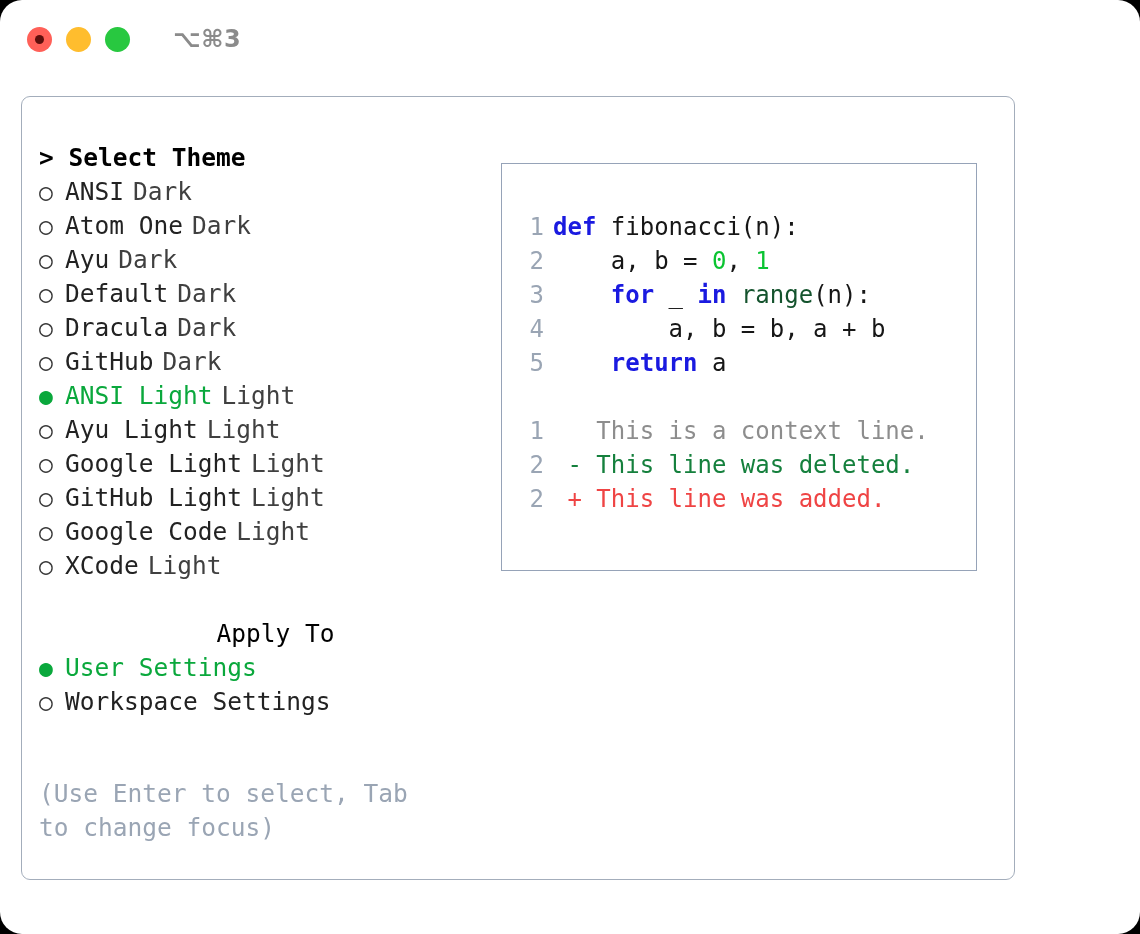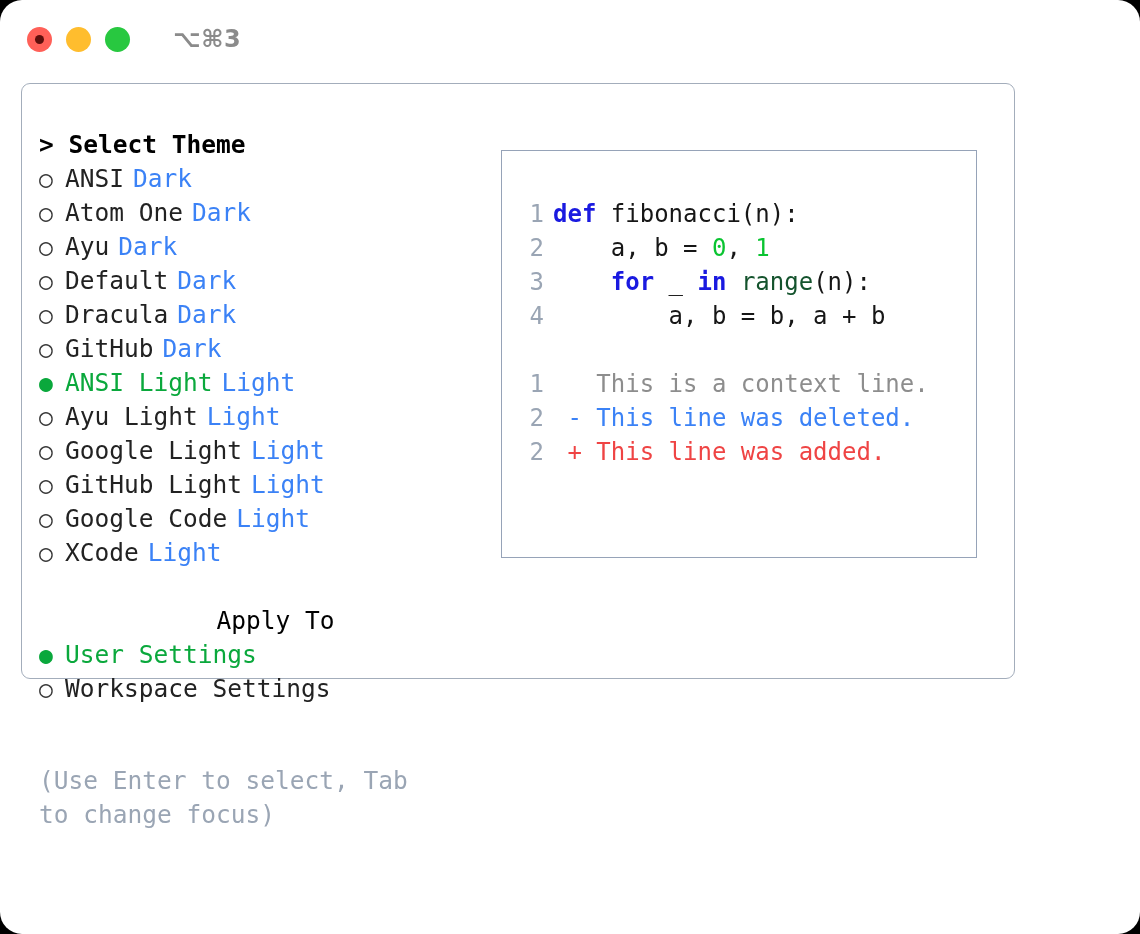--- a/index.html
+++ b/index.html
@@ -65,23 +65,23 @@
     font-weight: bold;
     color: #8b8b8b;
     letter-spacing: 0.5px;
     font-family: "DejaVu Sans", "Liberation Sans", sans-serif;
   }
 
   
   .main-panel {
     position: absolute;
     left: 21px;
-    top: 83px;
+    top: 96px;
     width: 994px;
-    height: 596px;
+    height: 784px;
     border: 1.6px solid #a3adbb;
     border-radius: 9px;
     box-sizing: border-box;
     background: #ffffff;
   }
 
   .panel-columns {
     display: flex;
     padding: 44px 0 0 0;
     box-sizing: border-box;
@@ -110,21 +110,21 @@
     display: inline-block;
     width: 26px;
     flex: 0 0 26px;
     font-size: 23px;
     color: #3b3b3b;
     line-height: 34px;
   }
   .radio-mark.on { color: #0aa83c; }
   .opt-label   { color: #222222; }
   .opt-label.selected { color: #0aa83c; text-align: right; }
-  .opt-variant { color: #3b82f6; margin-left: 9px; }
+  .opt-variant { color: #404040; margin-left: 9px; }
 
   .apply-heading {
     font-size: 24.5px;
     color: #000000;
     line-height: 34px;
     padding-left: 26px;
     white-space: pre;
     text-align: center;
   }
 
@@ -166,21 +166,21 @@
     text-align: right;
     color: #9aa5b4;
     margin-right: 9px;
   }
   .tok-kw    { color: #1a1ae0; font-weight: bold; }
   .tok-fn    { color: #14532d; }
   .tok-num   { color: #0ac431; }
   .tok-plain { color: #161616; }
   .blank-line { height: 34px; }
   .diff-ctx { color: #8d8d8d; }
-  .diff-del { color: #3b82f6; text-align: right; }
+  .diff-del { color: #15803d; text-align: right; }
   .diff-add { color: #ef4444; text-align: center; }
 </style>
 </head>
 <body>
 
 <div class="app-window">
 
   <div class="titlebar">
     <div class="traffic-lights">
       <span class="light red">
@@ -229,20 +229,21 @@
       </div>
 
       <div class="col-right">
 
         <div class="preview-box">
           <div id="code-block">
               <div class="code-line"><span class="ln">1</span><span class="tok-kw">def </span><span class="tok-plain">fibonacci(n):</span></div>
               <div class="code-line"><span class="ln">2</span><span class="tok-plain">    a, b = </span><span class="tok-num">0</span><span class="tok-plain">, </span><span class="tok-num">1</span></div>
               <div class="code-line"><span class="ln">3</span><span class="tok-plain">    </span><span class="tok-kw">for</span><span class="tok-plain"> _ </span><span class="tok-kw">in</span><span class="tok-plain"> </span><span class="tok-fn">range</span><span class="tok-plain">(n):</span></div>
               <div class="code-line"><span class="ln">4</span><span class="tok-plain">        a, b = b, a + b</span></div>
+              <div class="code-line"><span class="ln">5</span><span class="tok-plain">    </span><span class="tok-kw">return</span><span class="tok-plain"> a</span></div>
             </div>
           <div class="blank-line"></div>
           <div id="diff-block">
               <div class="code-line"><span class="ln">1</span><span class="diff-ctx">   This is a context line.</span></div>
               <div class="code-line"><span class="ln">2</span><span class="diff-del"> - This line was deleted.</span></div>
               <div class="code-line"><span class="ln">2</span><span class="diff-add"> + This line was added.</span></div>
             </div>
         </div>
       </div>
 

